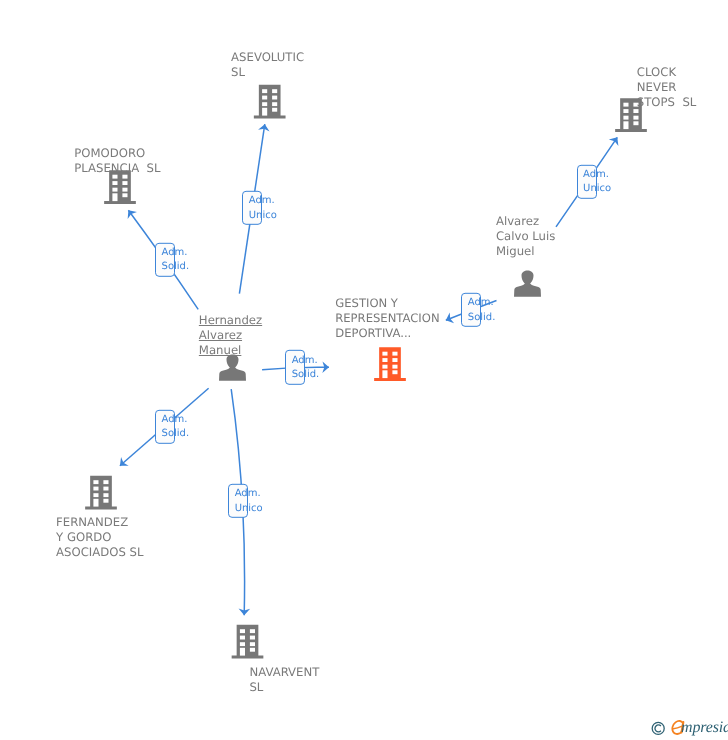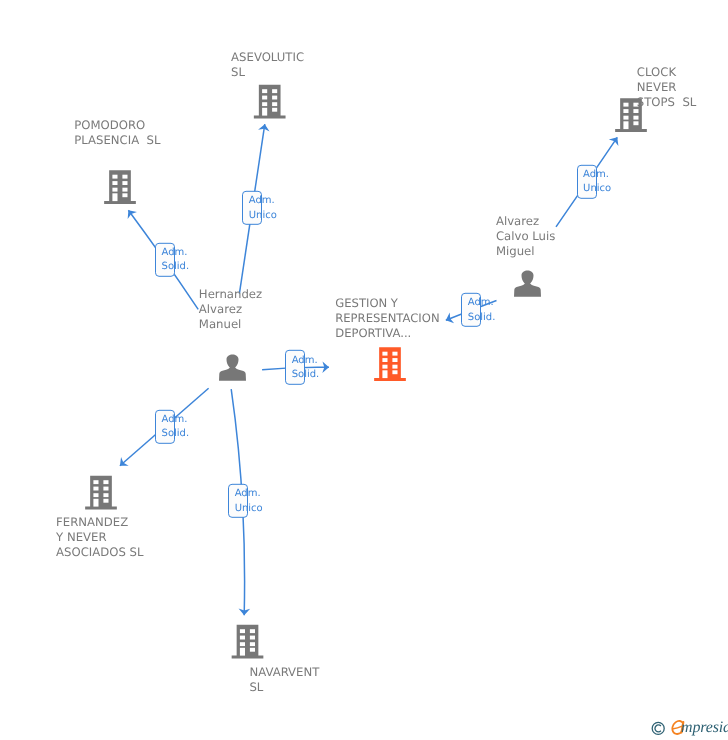--- a/index.html
+++ b/index.html
@@ -128,36 +128,36 @@
       <rect x="249.9" y="629.2" width="5.1" height="3.9" fill="#ffffff"></rect>
       <rect x="249.9" y="635.6" width="5.1" height="3.9" fill="#ffffff"></rect>
       <rect x="249.9" y="642.2" width="5.1" height="3.9" fill="#ffffff"></rect>
       <rect x="249.9" y="647.8000000000001" width="5.1" height="3.9" fill="#ffffff"></rect>
     </g>
   </svg>
 
 <div id="labels">
     <div class="node-label" style="left: 267.6px; top: 49.5px;">ASEVOLUTIC
 SL</div>
-    <div class="node-label" style="left: 117.4px; top: 118px;">POMODORO
+    <div class="node-label" style="left: 117.4px; top: 146px;">POMODORO
 PLASENCIA  SL</div>
     <div class="node-label" style="left: 628.6px; top: 65px; margin-left: 38px;">CLOCK
 NEVER
 STOPS  SL</div>
-    <div class="node-label" style="left: 230.5px; top: 287px;">Hernandez
+    <div class="node-label" style="left: 230.5px; top: 313px; text-decoration: underline;">Hernandez
 Alvarez
 Manuel</div>
     <div class="node-label" style="left: 525.6px; top: 213.9px;">Alvarez
 Calvo Luis
 Miguel</div>
     <div class="node-label center" style="left: 387.4px; top: 295.5px;">GESTION Y
 REPRESENTACION
 DEPORTIVA...</div>
     <div class="node-label" style="left: 99.8px; top: 515.2px;">FERNANDEZ
-Y NEVER
+Y GORDO
 ASOCIADOS SL</div>
     <div class="node-label" style="left: 245.4px; top: 664.5px; margin-left: 39px;">NAVARVENT
 SL</div>
     <div class="edge-label" title="Adm. Solid." style="left: 165px; top: 259.5px;"><span class="l1">Adm.</span><span>Solid.</span></div>
     <div class="edge-label" title="Adm. Unico" style="left: 252.2px; top: 207.7px;"><span class="l1">Adm.</span><span>Unico</span></div>
     <div class="edge-label" title="Adm. Solid." style="left: 295.1px; top: 367.4px;"><span class="l1">Adm.</span><span>Solid.</span></div>
     <div class="edge-label" title="Adm. Solid." style="left: 165px; top: 426.5px;"><span class="l1">Adm.</span><span>Solid.</span></div>
     <div class="edge-label" title="Adm. Unico" style="left: 238.1px; top: 500.7px;"><span class="l1">Adm.</span><span>Unico</span></div>
     <div class="edge-label" title="Adm. Solid." style="left: 471.2px; top: 310px;"><span class="l1">Adm.</span><span>Solid.</span></div>
     <div class="edge-label" title="Adm. Unico" style="left: 586.5px; top: 181.5px;"><span class="l1">Adm.</span><span>Unico</span></div>

